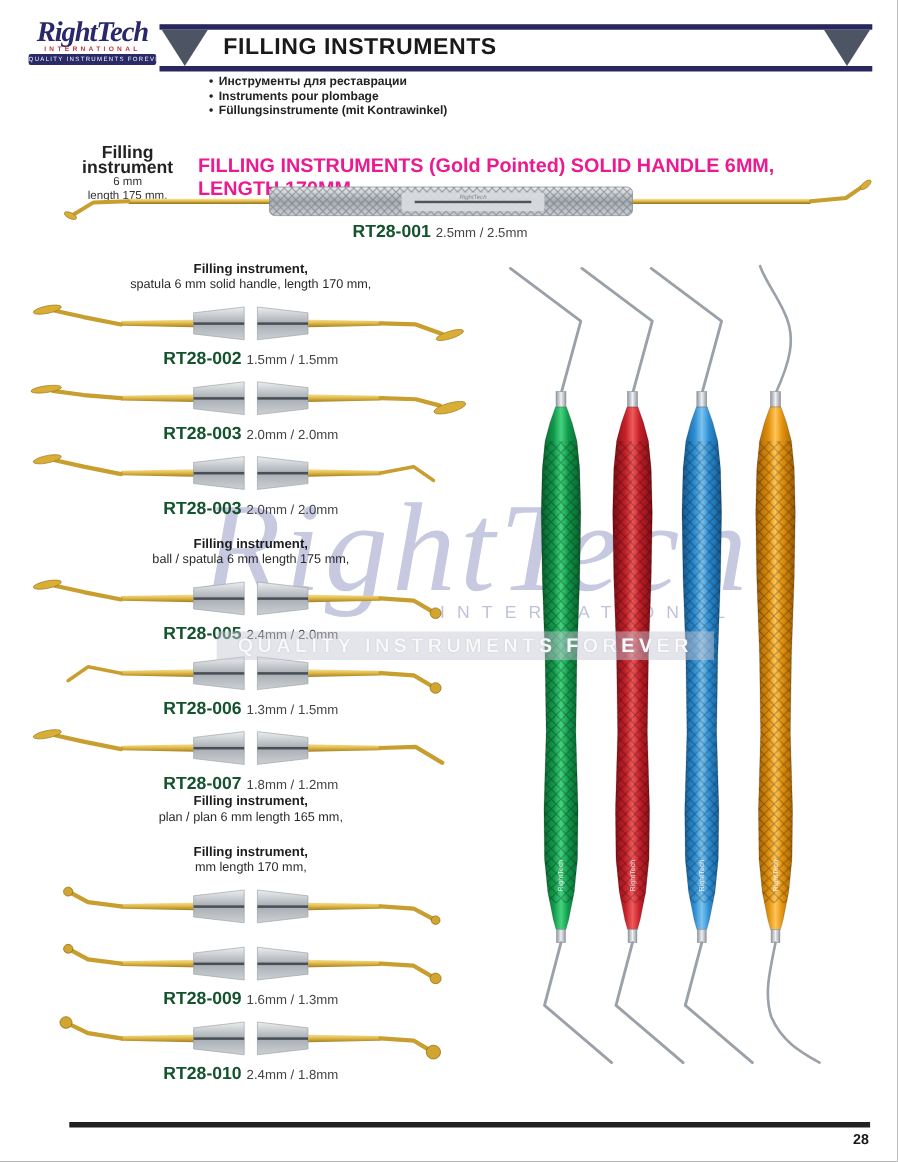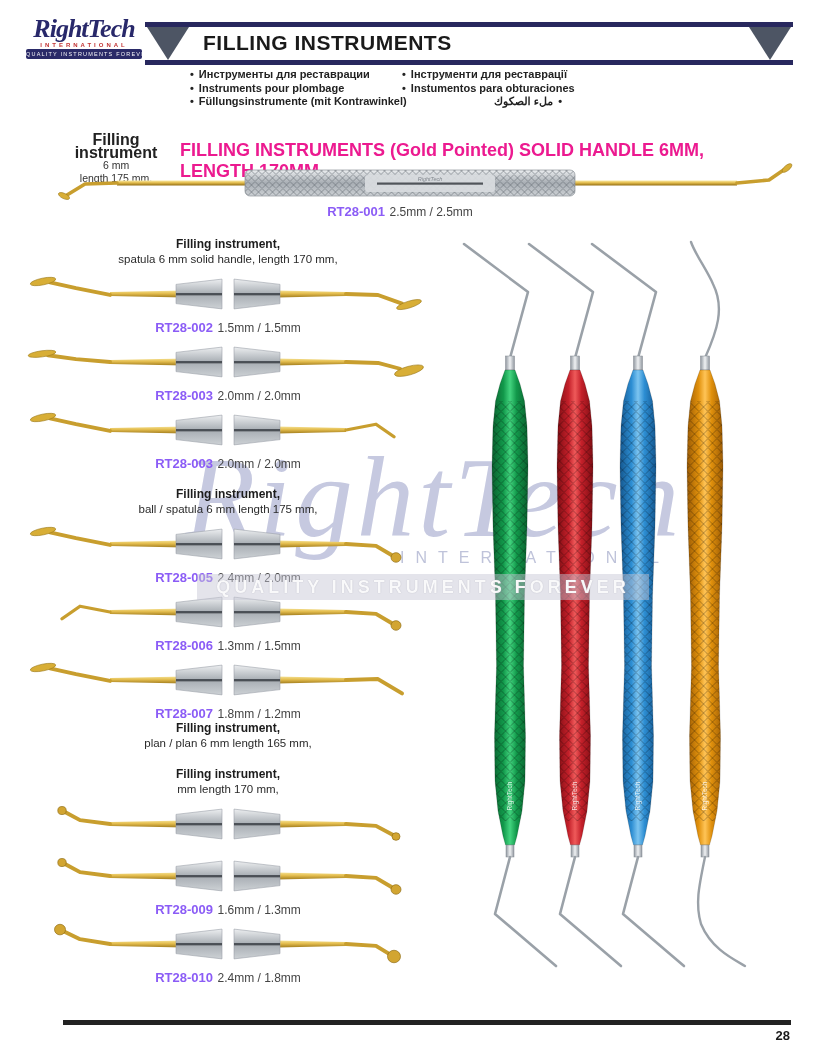--- a/index.html
+++ b/index.html
@@ -28,21 +28,21 @@
   .bullets li.rtl{direction:rtl;white-space:nowrap;}
   .bullets li.rtl .dot{margin-right:0;margin-left:5px;}
   
   .side-label{position:absolute;left:55px;top:133px;width:122px;text-align:center;z-index:2;}
   .side-label .l1{font-size:16px;font-weight:bold;color:#222;line-height:13px;}
   .side-label .l2{font-size:10.5px;color:#333;line-height:13px;}
   .banner{position:absolute;left:180px;top:140px;width:580px;
           color:#ec1a90;font-weight:bold;font-size:18px;z-index:2;}
   .featured-svg{position:absolute;left:45px;top:157px;width:765px;height:50px;z-index:2;}
   .featured-label{position:absolute;left:150px;top:202px;width:500px;text-align:center;z-index:2;}
-  .item-label .code{font-weight:bold;color:#8b5cf6;font-size:13px;}
+  .item-label .code{font-weight:bold;color:#14532d;font-size:16px;}
   .item-label .spec{color:#444;font-size:12px;}
   
   .catalog{position:absolute;left:16px;top:237px;width:424px;z-index:2;}
   .cat-heading{text-align:center;}
   .cat-heading .h1{font-size:12px;font-weight:bold;color:#1c1c1c;line-height:15px;}
   .cat-heading .h2{font-size:11.5px;color:#2a2a2a;line-height:15px;}
   .cat-heading.gap{margin-top:16px;}
   .cat-item svg{display:block;width:424px;height:50px;}
   .cat-item .item-label{text-align:center;height:16px;line-height:16px;}
   .cat-item{margin-top:2px;}
@@ -106,25 +106,20 @@
     <div class="hb-tri left"></div>
     <div class="hb-tri right"></div>
     <div class="hb-title">FILLING INSTRUMENTS</div>
     <div class="hb-bottom"></div>
   </div>
 
   <ul class="bullets left" id="bullets-left">
       <li><span class="dot">•</span><span>Инструменты для реставрации</span></li>
       <li><span class="dot">•</span><span>Instruments pour plombage</span></li>
       <li><span class="dot">•</span><span>Füllungsinstrumente (mit Kontrawinkel)</span></li>
-    </ul>
-  <ul class="bullets right" id="bullets-right">
-      <li><span class="dot">•</span><span>Інструменти для реставрації</span></li>
-      <li><span class="dot">•</span><span>Instumentos para obturaciones</span></li>
-      <li class="rtl"><span class="dot">•</span><span>ملء الصكوك</span></li>
     </ul>
 
   <div class="side-label">
     <div class="l1">Filling instrument</div>
     <div class="l2">6 mm</div>
     <div class="l2">length 175 mm,</div>
   </div>
   <div class="banner">FILLING INSTRUMENTS (Gold Pointed) SOLID HANDLE 6MM, LENGTH 170MM</div>
   <svg class="featured-svg" id="featured-svg" viewBox="0 0 765 50" preserveAspectRatio="none">
   <polygon points="72,23.6 692,23.6 692,28.4 72,28.4" fill="url(#goldg)"></polygon>

